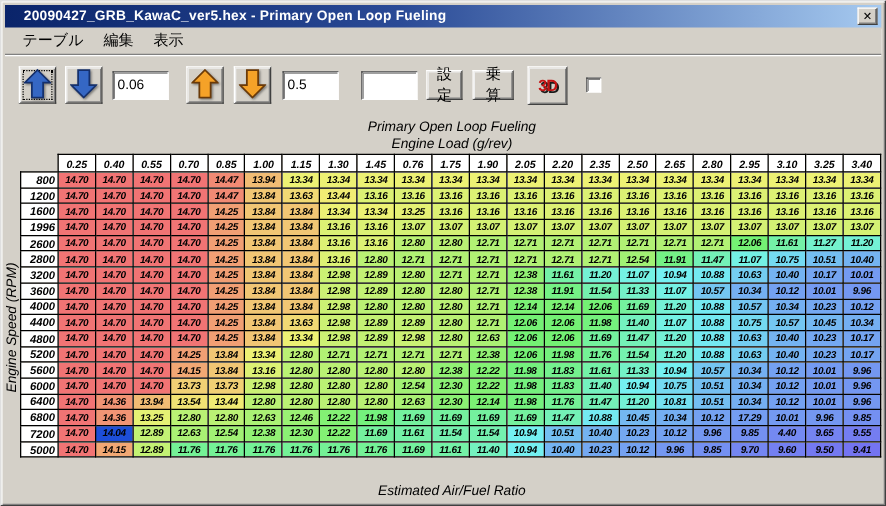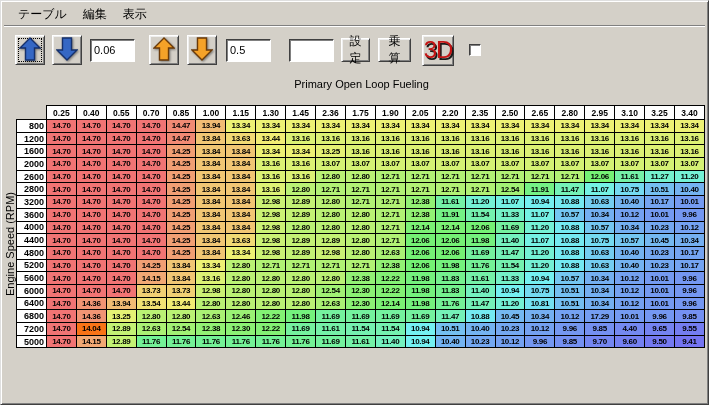--- a/index.html
+++ b/index.html
@@ -25,26 +25,26 @@
   .tb-btn { background:#d4d0c8; border:1px solid; border-color:#fff #404040 #404040 #fff;
     box-shadow:inset 1px 1px 0 #eee, inset -1px -1px 0 #808080;
     display:flex; align-items:center; justify-content:center; }
   .arrow-btn { width:30px; height:30px; }
   .arrow-btn.focused { outline:1px dotted #000; outline-offset:-4px; }
   .arrow-btn svg { filter:drop-shadow(1px 1px 1px rgba(40,40,40,.55)); }
   .tb-input { width:45px; height:23px; background:#fff; border:1px solid;
     border-color:#404040 #fff #fff #404040; box-shadow:inset 1px 1px 0 #808080;
     font-size:11px; padding-left:3px; font-family:inherit; }
   .txt-btn { height:24px; font-size:12px; color:#000; padding:0 4px; }
-  .btn-3d { width:32px; height:31px; font-size:24px; font-weight:normal; color:#c41414;
+  .btn-3d { width:32px; height:31px; font-size:13px; font-weight:bold; color:#c41414;
     text-shadow:1.5px 1.5px 0 #1a1a1a; font-style:normal; letter-spacing:-1px; }
   .chk { width:12px; height:12px; background:#fff; border:1px solid;
     border-color:#404040 #fff #fff #404040; box-shadow:inset 1px 1px 0 #808080; }
   .chk-label { font-size:12px; margin-left:4px; white-space:nowrap; }
-  .panel { position:relative; height:311px; }
+  .panel { position:relative; height:311px;font-style:italic; }
   .t-title { position:absolute; top:4px; left:12px; width:691px; text-align:center;
     font-size:11px; color:#000; }
   .t-sub { position:absolute; top:17px; left:12px; width:691px; text-align:center;
     font-size:11px; color:#000; }
   .y-label { position:absolute; left:-1px; top:46px; height:248px; width:14px;
     display:flex; align-items:center; justify-content:center; }
   .y-label span { transform:rotate(-90deg); white-space:nowrap; font-size:11px; color:#000; }
   table.fuel { position:absolute; left:12px; top:31px; border-collapse:collapse;
     table-layout:fixed; }
   table.fuel th, table.fuel td { border:1px solid #000; text-align:center;
@@ -60,20 +60,26 @@
     font-size:11px; color:#000; }
   .ml7{margin-left:7px}.ml8{margin-left:8px}.ml9{margin-left:9px}.ml11{margin-left:11px}
   .ml14{margin-left:14px}.ml15{margin-left:15px}.ml18{margin-left:18px}.ml6{margin-left:6px}
   .w29{width:29px}.w33{width:33px}.w79{width:79px}
 </style>
 </head>
 <body>
 
 <div class="window">
 
+  <div class="titlebar">
+    <span class="title">20090427_GRB_KawaC_ver5.hex - Primary Open Loop Fueling</span>
+    <div class="close-btn">
+      <span>✕</span>
+    </div>
+  </div>
 
   <div class="menubar">
       <span class="menu-item">テーブル</span>
       <span class="menu-item">編集</span>
       <span class="menu-item">表示</span>
     </div>
 
   <div class="toolbar">
     <button class="tb-btn arrow-btn focused">
       <span>
@@ -103,37 +109,38 @@
     <input class="tb-input ml9" value="0.5" style="">
     <input class="tb-input ml18" value="" style="">
     <button class="tb-btn txt-btn w29 ml7">設定</button>
     <button class="tb-btn txt-btn w33 ml8">乗算</button>
     <button class="tb-btn btn-3d ml11">3D</button>
     <span class="chk ml15"></span>
   </div>
 
   <div class="panel">
     <div class="t-title">Primary Open Loop Fueling</div>
+    <div class="t-sub">Engine Load (g/rev)</div>
     <div class="y-label">
       <span>Engine Speed (RPM)</span>
     </div>
     <table class="fuel">
       <thead>
           <tr>
             <th class="corner"></th>
             <th>0.25</th>
             <th>0.40</th>
             <th>0.55</th>
             <th>0.70</th>
             <th>0.85</th>
             <th>1.00</th>
             <th>1.15</th>
             <th>1.30</th>
             <th>1.45</th>
-            <th>2.36</th>
+            <th>0.76</th>
             <th>1.75</th>
             <th>1.90</th>
             <th>2.05</th>
             <th>2.20</th>
             <th>2.35</th>
             <th>2.50</th>
             <th>2.65</th>
             <th>2.80</th>
             <th>2.95</th>
             <th>3.10</th>
@@ -211,21 +218,21 @@
             <td style="background: rgb(220, 241, 116);">13.16</td>
             <td style="background: rgb(220, 241, 116);">13.16</td>
             <td style="background: rgb(220, 241, 116);">13.16</td>
             <td style="background: rgb(220, 241, 116);">13.16</td>
             <td style="background: rgb(220, 241, 116);">13.16</td>
             <td style="background: rgb(220, 241, 116);">13.16</td>
             <td style="background: rgb(220, 241, 116);">13.16</td>
             <td style="background: rgb(220, 241, 116);">13.16</td>
           </tr>
           <tr>
-            <th>2000</th>
+            <th>1996</th>
             <td style="background: rgb(241, 116, 116);">14.70</td>
             <td style="background: rgb(241, 116, 116);">14.70</td>
             <td style="background: rgb(241, 116, 116);">14.70</td>
             <td style="background: rgb(241, 116, 116);">14.70</td>
             <td style="background: rgb(241, 159, 116);">14.25</td>
             <td style="background: rgb(241, 198, 116);">13.84</td>
             <td style="background: rgb(241, 198, 116);">13.84</td>
             <td style="background: rgb(220, 241, 116);">13.16</td>
             <td style="background: rgb(220, 241, 116);">13.16</td>
             <td style="background: rgb(212, 241, 116);">13.07</td>
@@ -538,21 +545,21 @@
             <td style="background: rgb(116, 175, 241);">10.34</td>
             <td style="background: rgb(116, 161, 241);">10.12</td>
             <td style="background: rgb(116, 157, 241);">17.29</td>
             <td style="background: rgb(116, 154, 241);">10.01</td>
             <td style="background: rgb(116, 151, 241);">9.96</td>
             <td style="background: rgb(116, 144, 241);">9.85</td>
           </tr>
           <tr>
             <th>7200</th>
             <td style="background: rgb(241, 116, 116);">14.70</td>
-            <td style="background: #f97316;">14.04</td>
+            <td style="background: #1d4ed8;">14.04</td>
             <td style="background: rgb(195, 241, 116);">12.89</td>
             <td style="background: rgb(170, 241, 116);">12.63</td>
             <td style="background: rgb(161, 241, 116);">12.54</td>
             <td style="background: rgb(146, 241, 116);">12.38</td>
             <td style="background: rgb(139, 241, 116);">12.30</td>
             <td style="background: rgb(131, 241, 116);">12.22</td>
             <td style="background: rgb(116, 241, 158);">11.69</td>
             <td style="background: rgb(116, 241, 167);">11.61</td>
             <td style="background: rgb(116, 241, 175);">11.54</td>
             <td style="background: rgb(116, 241, 175);">11.54</td>
@@ -587,15 +594,16 @@
             <td style="background: rgb(116, 161, 241);">10.12</td>
             <td style="background: rgb(116, 151, 241);">9.96</td>
             <td style="background: rgb(116, 144, 241);">9.85</td>
             <td style="background: rgb(116, 134, 241);">9.70</td>
             <td style="background: rgb(116, 128, 241);">9.60</td>
             <td style="background: rgb(116, 121, 241);">9.50</td>
             <td style="background: rgb(116, 116, 241);">9.41</td>
           </tr>
         </tbody>
     </table>
+    <div class="x-footer">Estimated Air/Fuel Ratio</div>
   </div>
 
 </div>
 
 </body></html>

